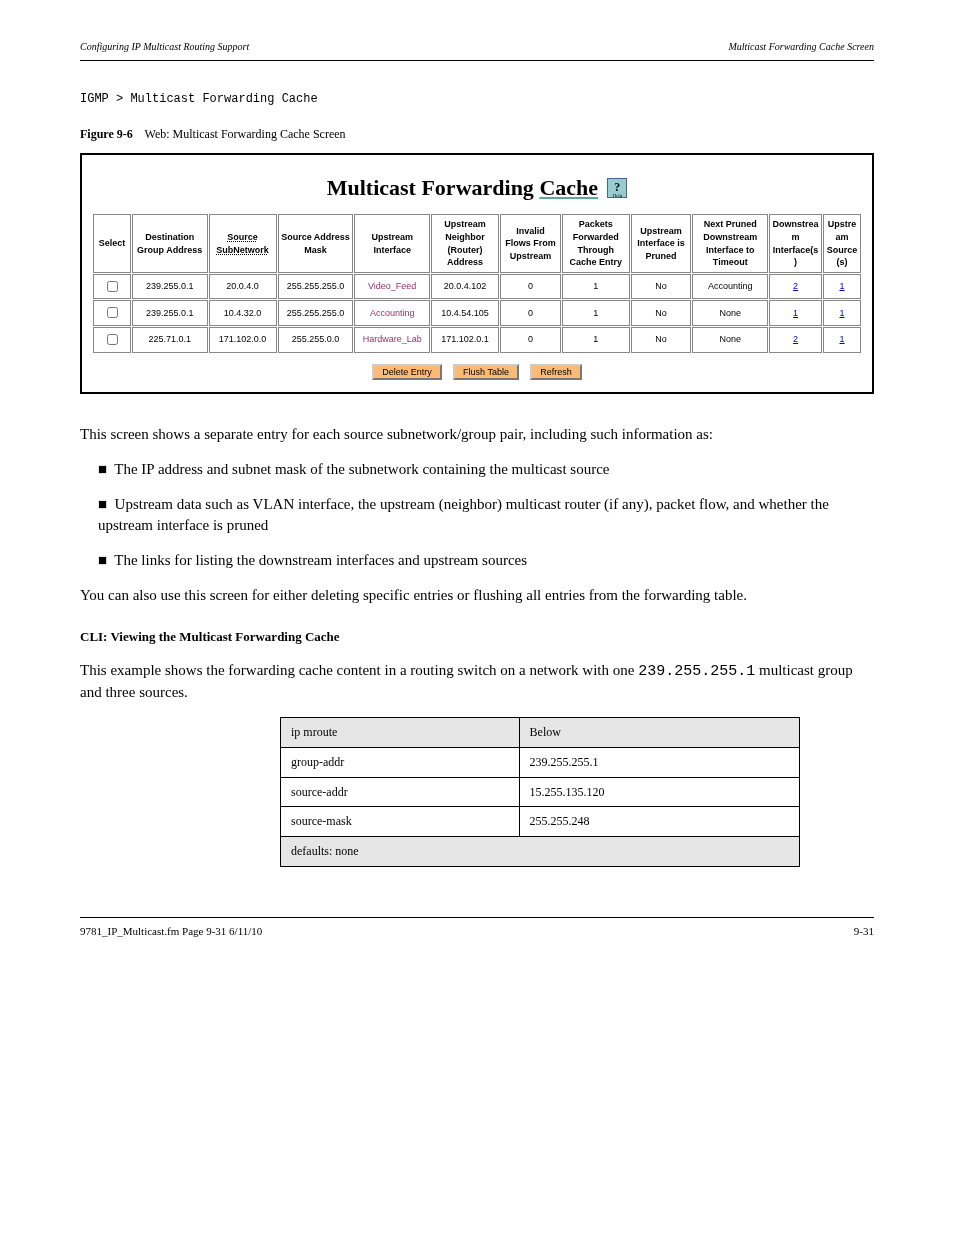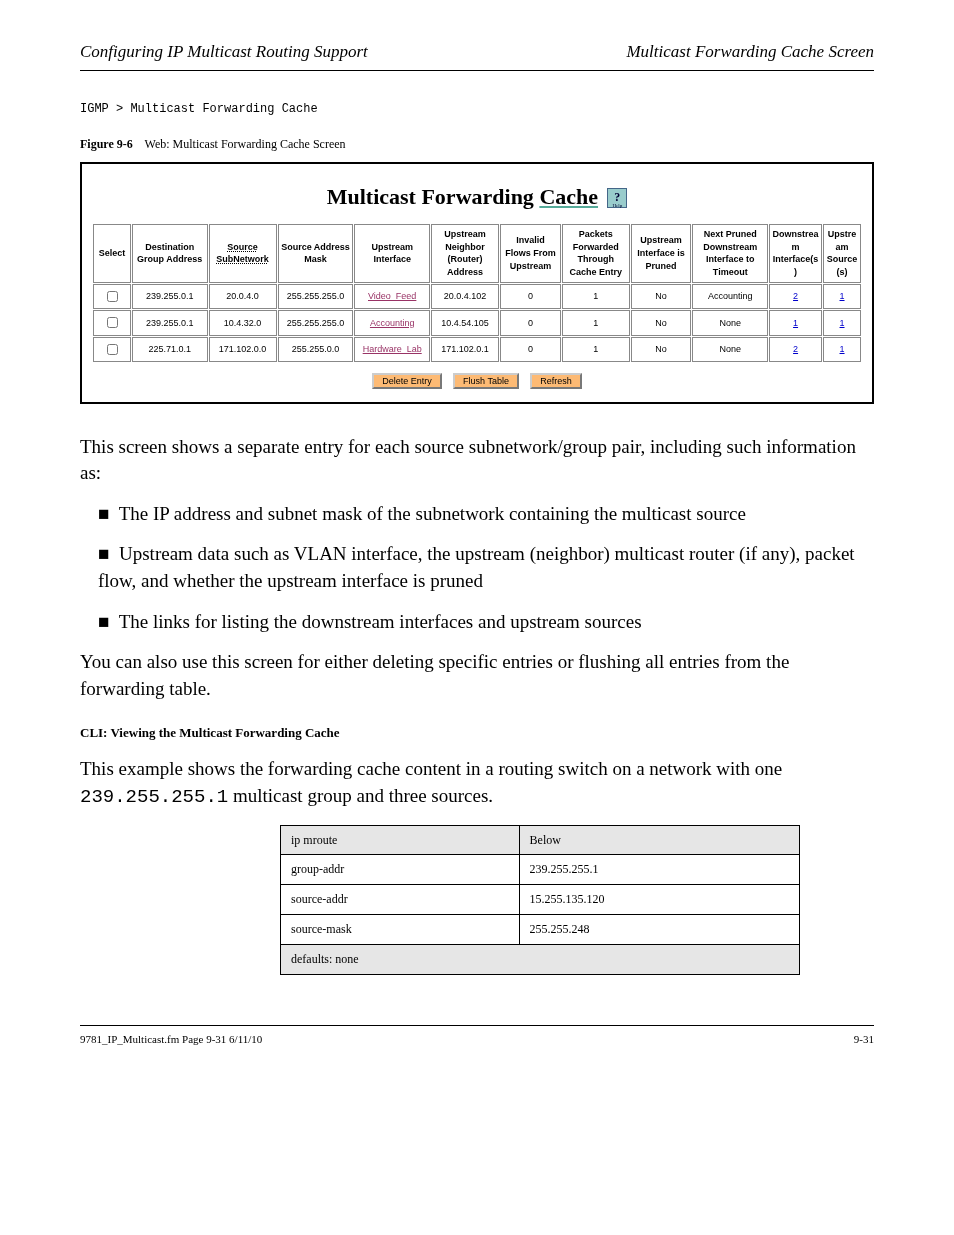--- a/index.html
+++ b/index.html
@@ -9,21 +9,21 @@
     padding: 40px 80px;
     background: #fff;
     color: #000;
     font-size: 13px;
     line-height: 1.4;
   }
   .page-header {
     border-bottom: 1px solid #000;
     padding-bottom: 6px;
     margin-bottom: 30px;
-    font-size: 17px;
+    font-size: 10px;
     font-style: italic;
   }
   .page-header .right { float: right; font-style: italic; }
   .page-header::after { content: ""; display: block; clear: both; }
 
   .screen-path {
     font-family: "Courier New", monospace;
     font-size: 12px;
     margin: 10px 0 10px 0;
   }
@@ -91,39 +91,39 @@
     padding: 3px 2px;
     text-align: center;
     vertical-align: middle;
     background: #fff;
     word-wrap: break-word;
   }
   table.ss-table th {
     font-weight: bold;
   }
   .th-dotted { text-decoration: underline dotted; }
-  .cell-link { color: #936; text-decoration: underline; }
+  .cell-link { color: #936; }
   .cell-bluelink { color: #00c; text-decoration: underline; }
   input.rowcheck { width: 11px; height: 11px; }
 
   .ss-buttons {
     text-align: center;
     padding: 8px 0 2px 0;
   }
   .ss-buttons button {
     font-family: Verdana, Arial, sans-serif;
     font-size: 9px;
     padding: 1px 8px;
     margin: 0 4px;
     background: #fdba74;
     border: 2px outset #ccc;
   }
 
   
-  .body-para { margin: 14px 0; font-size: 19px; }
+  .body-para { margin: 14px 0; font-size: 15px; }
   .indent { margin-left: 18px; }
   .section-hd { font-weight: bold; font-size: 13px; margin-top: 22px; }
   .mono { font-family: "Courier New", monospace; }
 
   
   table.defaults {
     border-collapse: collapse;
     width: 520px;
     margin: 10px 0 0 200px;
     font-size: 12px;

